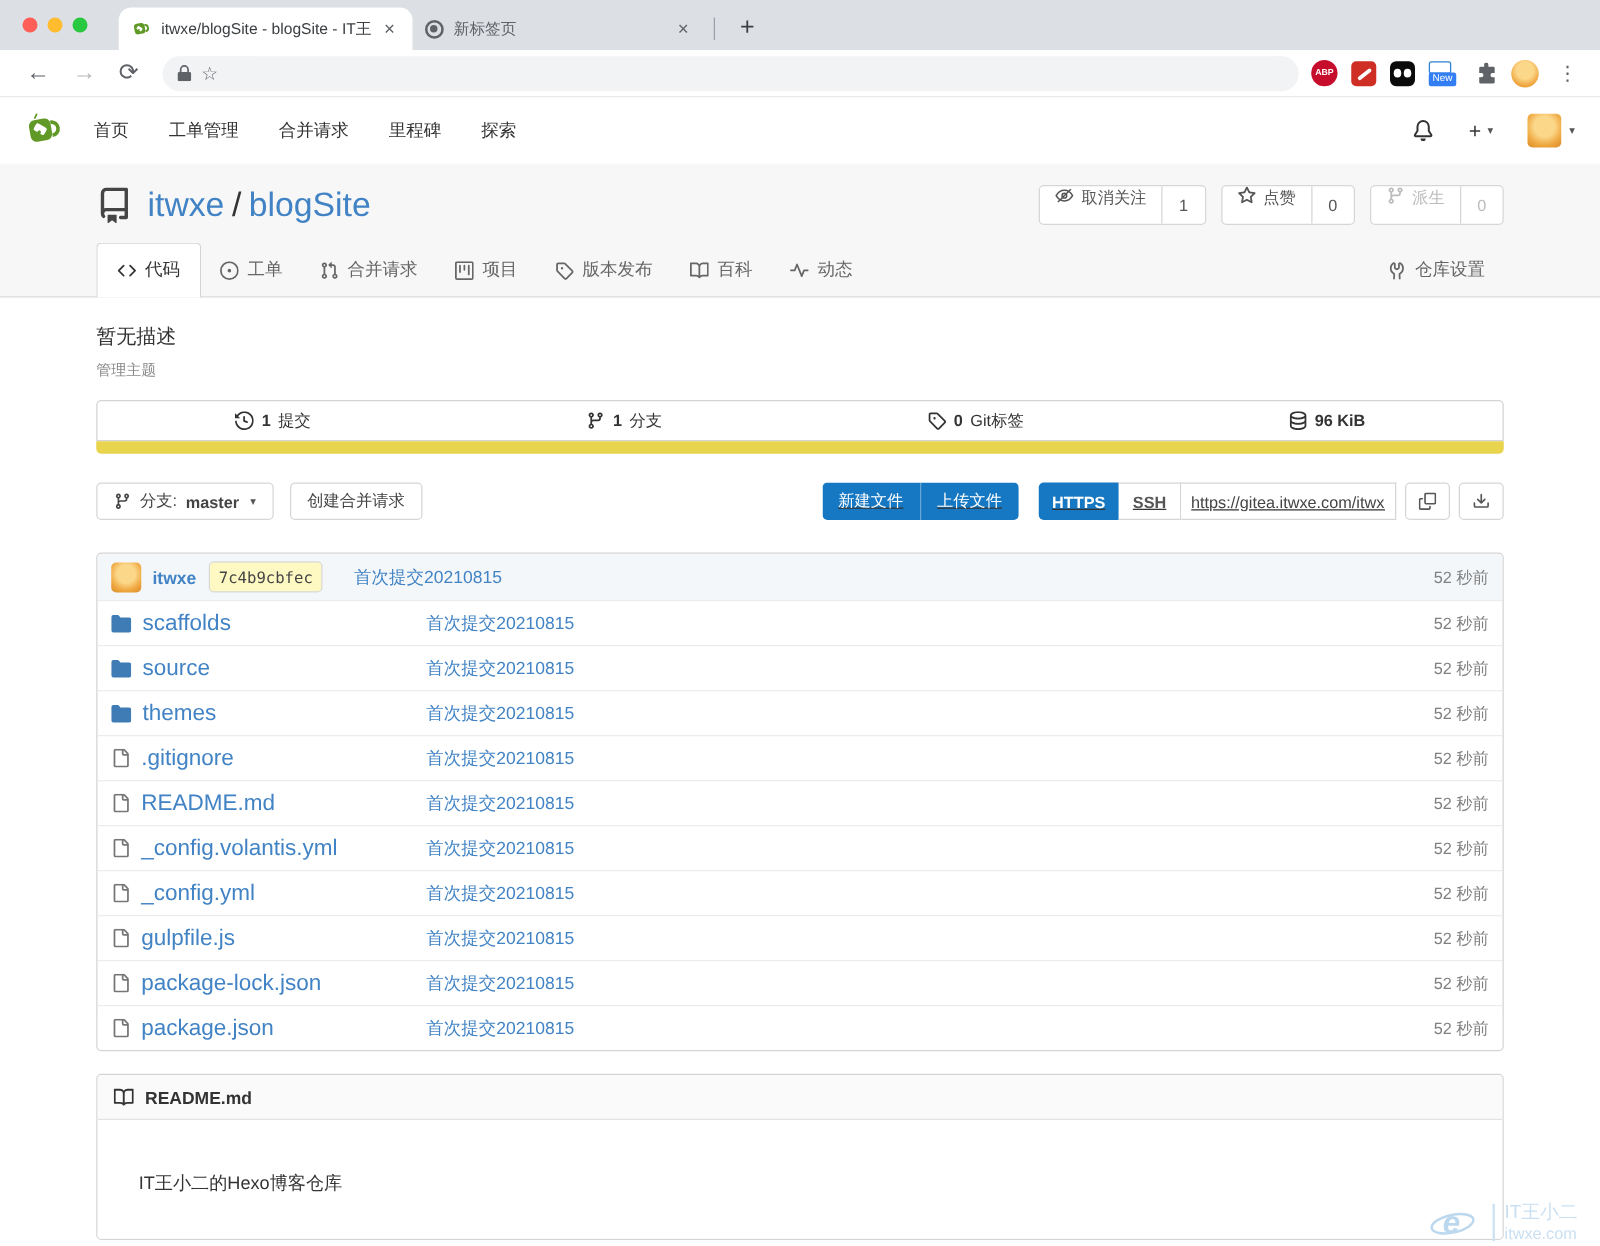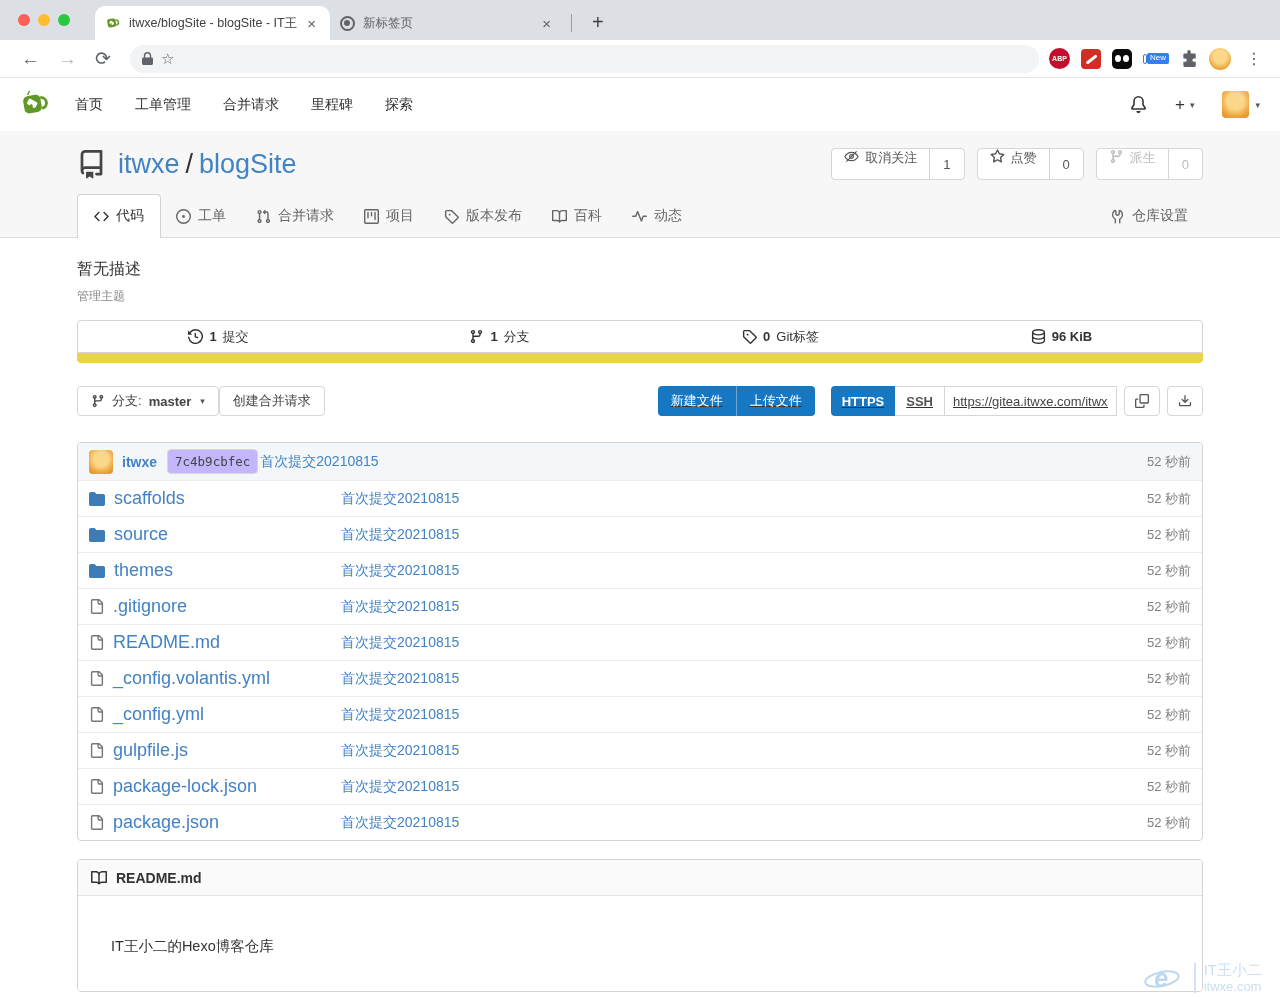--- a/index.html
+++ b/index.html
@@ -28,21 +28,21 @@
   .omnibox { flex:1; height:28px; background:#f1f3f4; border-radius:14px; display:flex; align-items:center; padding:0 12px; margin:0 10px; }
   .omnibox .lock { margin-right:8px; }
   .omnibox .url { font-size:13px; color:#202124; flex:1; }
   .omnibox .star { font-size:15px; color:#5f6368; }
   .ext-area { display:flex; align-items:center; gap:11px; padding-right:2px; }
   .ext-abp { width:21px; height:21px; border-radius:50%; background:#c70d2c; color:#fff; font-size:7px; font-weight:bold; display:flex; align-items:center; justify-content:center; }
   .ext-wand { width:20px; height:20px; border-radius:4px; background:#cf2e25; position:relative; overflow:hidden; }
   .ext-wand::after { content:""; position:absolute; left:4px; top:9px; width:13px; height:2.5px; background:#fff; transform:rotate(-38deg); border-radius:2px; }
   .ext-dark { width:20px; height:20px; border-radius:5px; background:#0b0b0b; display:flex; align-items:center; justify-content:center; gap:2px; }
   .ext-dark i { width:6px; height:7px; background:#fff; border-radius:50%; }
-  .ext-new { display:flex; align-items:flex-start; width:26px; }
+  .ext-new { display:flex; flex-direction:column; align-items:flex-start; width:26px; }
   .ext-new .pic { width:18px; height:10px; border:1.5px solid #2f7fd2; border-radius:2px; background:#fff; }
   .ext-new .badge { margin-top:-1px; background:#337ef3; color:#fff; font-size:8px; padding:1px 3px 2px; border-radius:2px; line-height:1; }
   .ext-avatar { width:22px; height:22px; border-radius:50%; background:radial-gradient(circle at 50% 38%, #fbd789 0 38%, #efa63e 70%, #d88c2c); }
   .menu-dots { font-size:16px; color:#5f6368; padding:0 4px; }
 
   
   .gnav { height:53px; background:#fff; display:flex; align-items:center; padding:0 20px; }
   .gnav-logo { margin-right:24px; }
   .gnav-link { font-size:14px; color:#333; margin-right:32px; text-decoration:none; }
   .gnav-right { margin-left:auto; display:flex; align-items:center; gap:28px; }
@@ -81,39 +81,39 @@
   .stat { flex:1; display:flex; align-items:center; justify-content:center; gap:6px; font-size:13px; color:#333; }
   .stat b { font-weight:bold; }
   .stat svg { fill:#333; }
   .lang-bar { height:10px; border-radius:0 0 4px 4px; }
 
   
   .action-row { margin-top:23px; display:flex; align-items:center; }
   .wbtn { height:30px; display:flex; align-items:center; gap:7px; background:#fff; border:1px solid #d6d6d7; border-radius:4px; font-size:13px; color:#444; padding:0 13px; }
   .wbtn b { font-weight:bold; }
   .branch-dd .caret { margin-left:2px; }
-  .create-pr { }
+  .create-pr { margin-left:13px; }
   .right-actions { margin-left:auto; display:flex; align-items:center;text-decoration:underline; }
   .blue-group { display:flex; border-radius:4px; overflow:hidden; height:30px; }
   .blue-group .bbtn { background:#1678c2; color:#fff; font-size:13px; display:flex; align-items:center; padding:0 13px; }
   .blue-group .bbtn + .bbtn { border-left:1px solid rgba(255,255,255,.35); }
   .clone-group { display:flex; margin-left:16px; height:30px; }
   .proto { font-size:13px; display:flex; align-items:center; padding:0 11px; font-weight:bold; }
   .proto.https { background:#1678c2; color:#fff; border-radius:4px 0 0 4px; }
   .proto.ssh { background:#fff; color:#555; border:1px solid #d6d6d7; border-left:none; }
   .clone-input { width:172px; border:1px solid #d6d6d7; border-left:none; font-size:13px; color:#444; padding:0 8px; font-family:"Liberation Sans","DejaVu Sans",sans-serif; outline:none; }
   .icon-btn { width:36px; display:flex; align-items:center; justify-content:center; background:#fff; border:1px solid #d6d6d7; border-radius:4px; margin-left:7px; }
   .icon-btn svg { fill:#555; }
 
   
   .file-table { margin-top:26px; border:1px solid #d4d4d5; border-radius:4px; overflow:hidden; }
   .commit-row { height:37px; background:#f4f7fa; display:flex; align-items:center; padding:0 11px; }
   .c-avatar { width:24px; height:24px; border-radius:4px; background:radial-gradient(circle at 50% 38%, #fbd789 0 38%, #efa63e 70%, #d88c2c); margin-right:9px; }
   .c-author { font-size:14px; font-weight:bold; color:#4183c4; text-decoration:none; margin-right:10px; }
-  .c-hash { font-family:"DejaVu Sans Mono","Liberation Mono",monospace; font-size:12.5px; color:#444; background:#c4b5fd; border:1px solid #d8d8d8; border-radius:4px; padding:4px 7px; margin-right:2px; text-decoration:none; }
+  .c-hash { font-family:"DejaVu Sans Mono","Liberation Mono",monospace; font-size:12.5px; color:#444; background:#fef9c3; border:1px solid #d8d8d8; border-radius:4px; padding:4px 7px; margin-right:25px; text-decoration:none; }
   .c-msg { font-size:14px; color:#4183c4; text-decoration:none; }
   .c-time { margin-left:auto; font-size:13px; color:#808080; }
   .file-row { height:36px; display:flex; align-items:center; padding:0 11px; border-top:1px solid #ececec; }
   .fname-cell { width:252px; display:flex; align-items:center; gap:9px; }
   .fname-cell a { font-size:18px; color:#4183c4; text-decoration:none;text-align:center; }
   .fmsg-cell { flex:1; }
   .fmsg-cell a { font-size:14px; color:#4183c4; text-decoration:none; }
   .ftime-cell { font-size:13px; color:#808080; }
   .icon-wrap { display:inline-flex; }
   .file-row .folder-glyph { display:none; }

